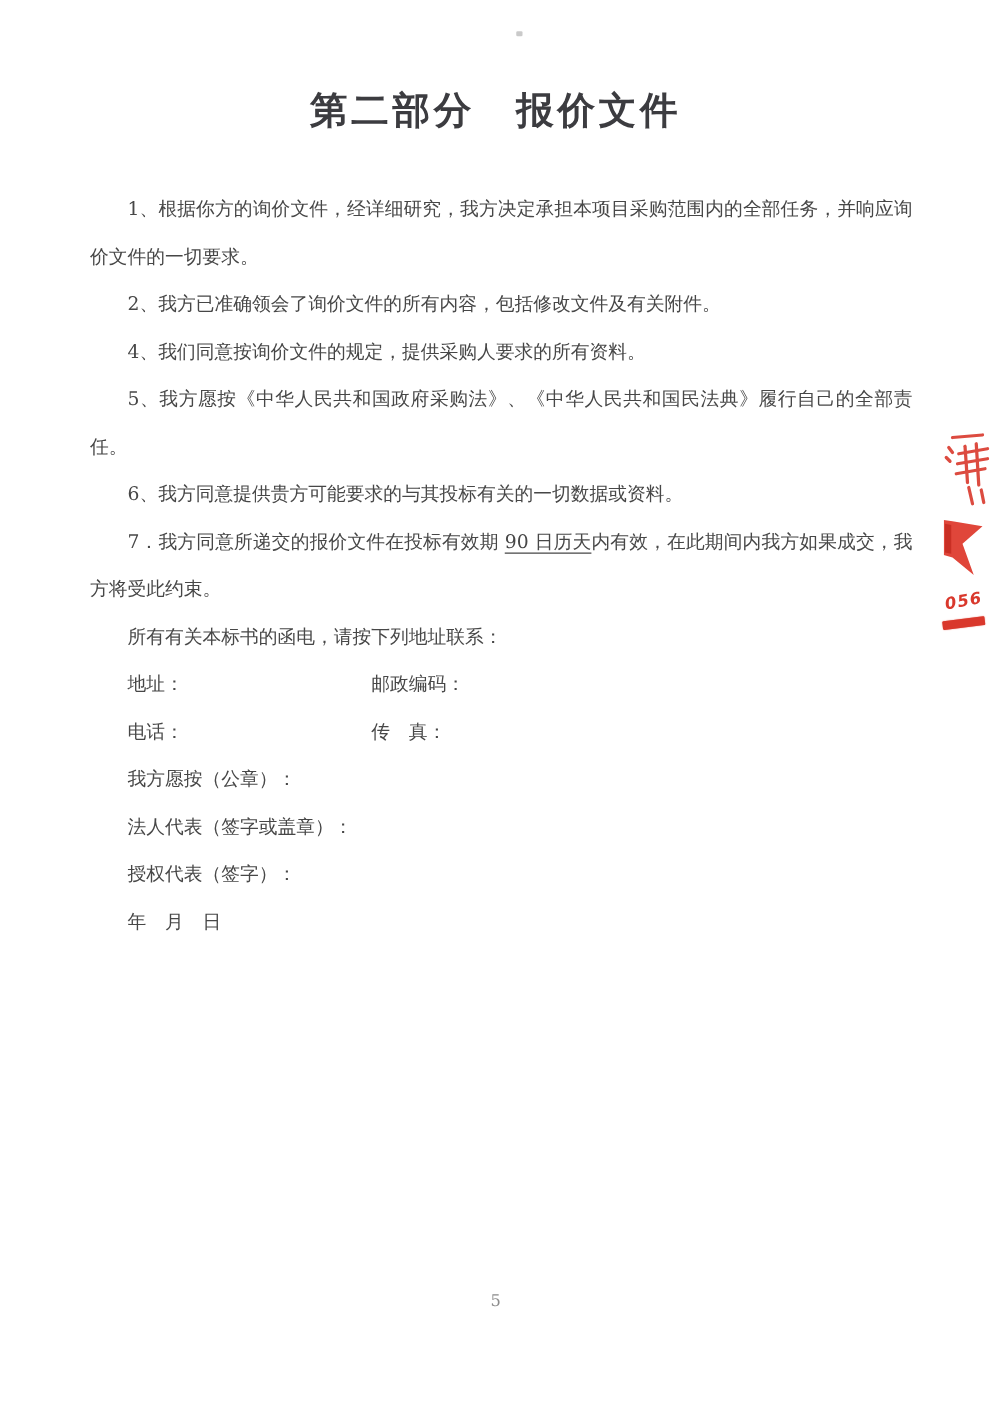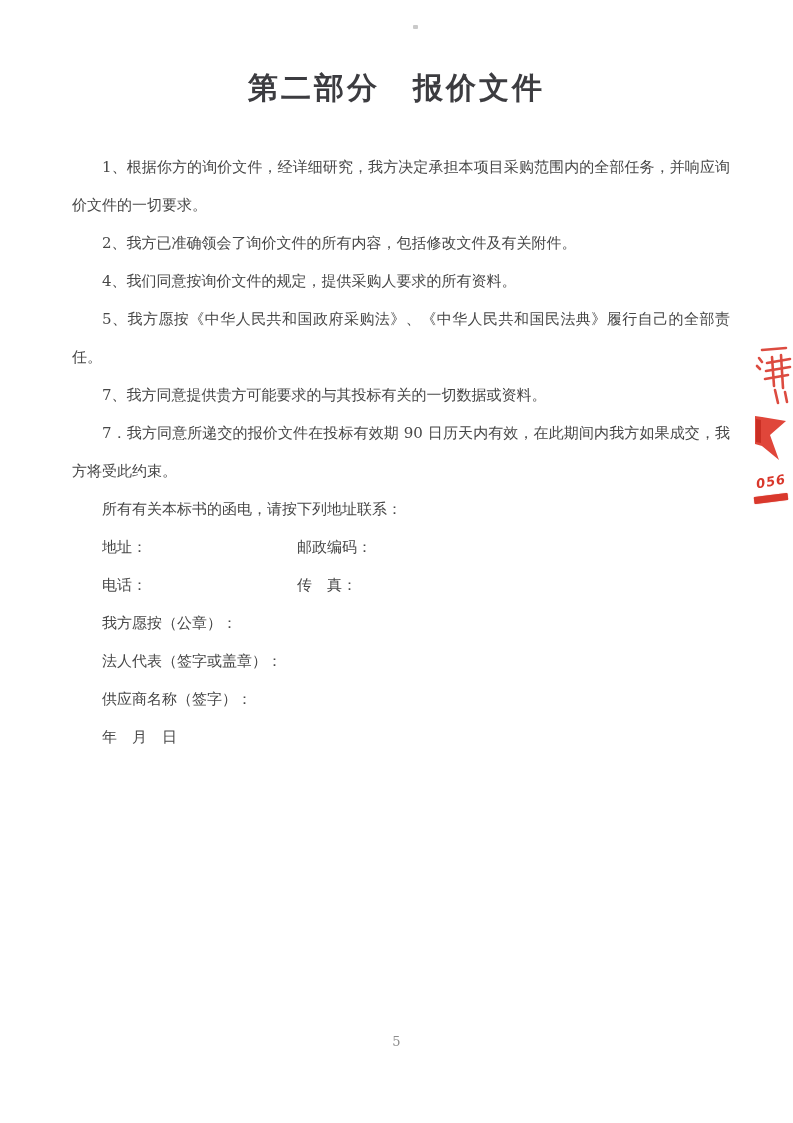--- a/index.html
+++ b/index.html
@@ -36,20 +36,21 @@
   .para {
     margin: 0;
     text-indent: 2em;
   }
   .cell {
     display: inline-block;
     width: 195px;
     text-indent: 0;
   }
   .u {
+    text-decoration: underline;
     text-underline-offset: 4px;
   }
   .page-number {
     position: absolute;
     top: 1034px;
     left: 0;
     width: 100%;
     text-align: center;
     font-size: 13px;
     color: #8c8c8c;
@@ -106,32 +107,32 @@
 
   <div class="scan-dot"></div>
 
   <h1 class="doc-title">第二部分　报价文件</h1>
 
   <div class="doc-body">
     <p class="para">1、根据你方的询价文件，经详细研究，我方决定承担本项目采购范围内的全部任务，并响应询价文件的一切要求。</p>
     <p class="para">2、我方已准确领会了询价文件的所有内容，包括修改文件及有关附件。</p>
     <p class="para">4、我们同意按询价文件的规定，提供采购人要求的所有资料。</p>
     <p class="para">5、我方愿按《中华人民共和国政府采购法》、《中华人民共和国民法典》履行自己的全部责任。</p>
-    <p class="para">7、我方同意提供贵方可能要求的与其投标有关的一切数据或资料。</p>
+    <p class="para">6、我方同意提供贵方可能要求的与其投标有关的一切数据或资料。</p>
     <p class="para"><span>7．我方同意所递交的报价文件在投标有效期 </span><span class="u">90 日历天</span><span>内有效，在此期间内我方如果成交，我方将受此约束。</span></p>
 
     <p class="para">所有有关本标书的函电，请按下列地址联系：</p>
 
     <p class="para"><span class="cell">地址：</span><span>邮政编码：</span></p>
 
     <p class="para"><span class="cell">电话：</span><span>传　真：</span></p>
 
     <p class="para">我方愿按（公章）：</p>
     <p class="para">法人代表（签字或盖章）：</p>
-    <p class="para">供应商名称（签字）：</p>
+    <p class="para">授权代表（签字）：</p>
     <p class="para">年　月　日</p>
   </div>
 
   <svg class="seal-chars" width="41" height="60" viewBox="0 0 41 60">
     <g stroke="#d9382c" stroke-width="2.6" stroke-linecap="round" fill="none" opacity="0.9">
       <path d="M10 4 L34 2"></path>
       <path d="M7 12 L10 16"></path>
       <path d="M5 20 L8 23"></path>
       <path d="M20 11 L22 40"></path>
       <path d="M29 9 L31 42"></path>

